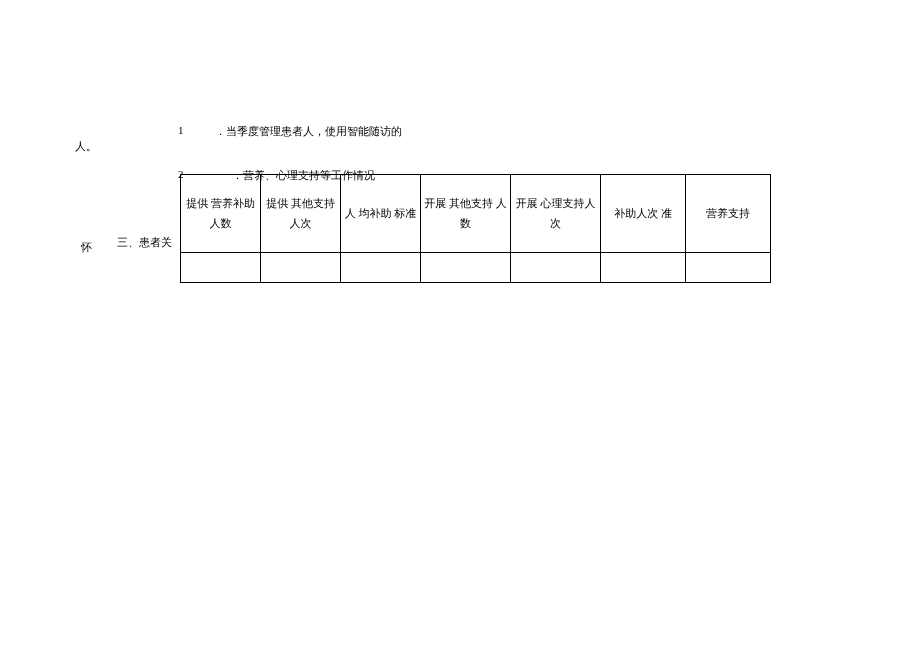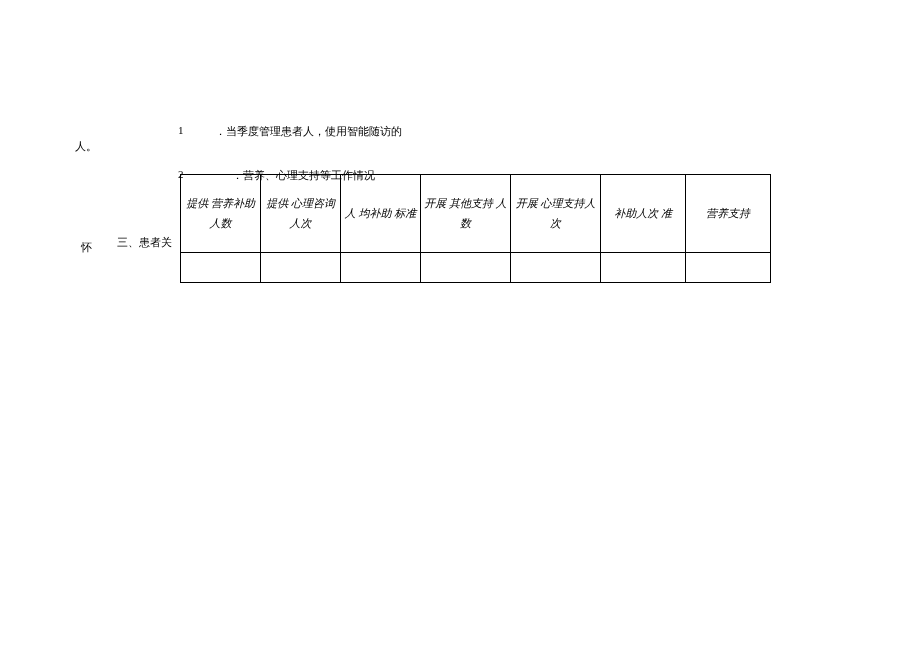--- a/index.html
+++ b/index.html
@@ -74,21 +74,20 @@
       font-weight: normal;
       font-size: 11px;
       line-height: 1.8;
       padding: 4px 2px;
     }
     .group-header {
       height: 22px;
     }
     .sub-header {
       height: 78px;
-      font-style: italic;
     }
     .data-row td {
       height: 30px;
     }
     .col-a { width: 80px; }
     .col-b { width: 80px; }
     .col-c { width: 80px; text-align: center; }
     .col-d { width: 90px; }
     .col-e { width: 90px; }
     .col-f { width: 85px; }
@@ -106,21 +105,21 @@
   <span class="line2-text">．营养、心理支持等工作情况</span>
 
   <span class="section-title-1">三、患者关</span>
   <span class="section-title-2">怀</span>
 
   <div class="table-wrap">
     <table>
       <tbody>
       <tr class="sub-header">
         <th class="col-a">提供 营养补助 人数</th>
-        <th class="col-b">提供 心理咨询 人次</th>
+        <th class="col-b">提供 其他支持 人次</th>
         <th class="col-c">人 均补助 标准</th>
         <th class="col-d">开展 其他支持 人数</th>
         <th class="col-e">开展 心理支持人 次</th>
         <th class="col-f">补助人次 准</th>
         <th class="col-g">营养支持</th>
       </tr>
       <tr class="data-row">
         <td></td>
         <td></td>
         <td></td>

